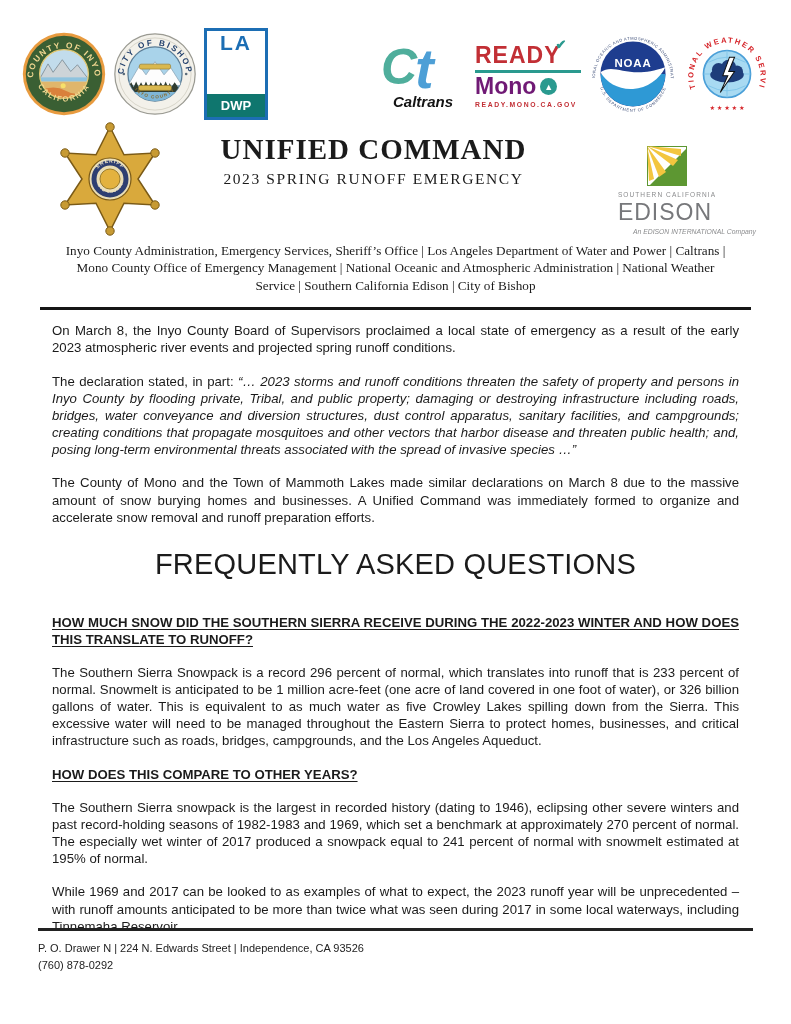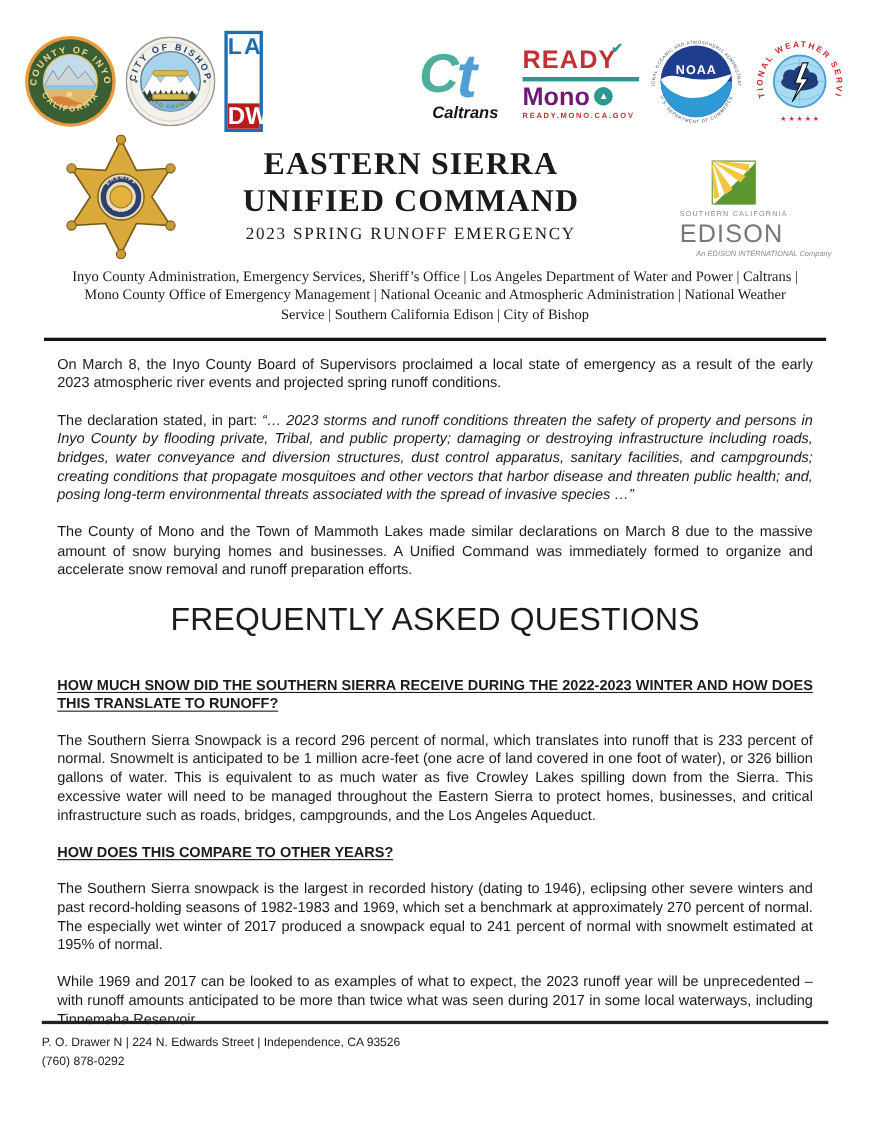--- a/index.html
+++ b/index.html
@@ -8,23 +8,23 @@
     position:relative; width:791px; height:1024px; margin:0 auto;
     background:#ffffff; overflow:hidden;
     font-family:"Liberation Sans", sans-serif; color:#1b1b1b;
   }
 
   
   .logo-row { display:flex; align-items:center; gap:8px; padding:28px 22px 0 22px; }
   .logo-row svg { flex:none; }
 
   .ladwp { display:flex; align-items:center; gap:7px; width:165px; flex:none; }
-  .ladwp-box { width:35px; border:3px solid #1c6eb4; background:#fff; }
+  .ladwp-box { width:64px; border:3px solid #1c6eb4; background:#fff; }
   .ladwp-la  { color:#1c6eb4; font-weight:bold; font-size:21px; text-align:center; line-height:23px; letter-spacing:2px; }
-  .ladwp-dwp { background:#b91c1c; color:#fff; font-weight:bold; font-size:22px; text-align:center; line-height:23px;margin-top:40px; }
+  .ladwp-dwp { background:#0f766e; color:#fff; font-weight:bold; font-size:13px; text-align:center; line-height:23px;margin-top:40px; }
   .ladwp-words { color:#1c6eb4; font-weight:bold; font-size:13px; line-height:1.13; white-space:nowrap; }
 
   .ready { width:106px; flex:none; padding-top:4px; }
   .ready-word { position:relative; display:inline-block; color:#c22f35; font-weight:bold; font-size:23px; letter-spacing:1px; line-height:1; }
   .ready-check { position:absolute; right:-7px; top:-6px; color:#2a9a8f; font-size:13px; }
   .ready-bar { height:3.5px; background:#2a9a8f; margin:3px 0 2px; width:100%; }
   .mono-row { display:flex; align-items:center; gap:4px; }
   .mono-word { color:#701a75; font-weight:bold; font-size:23px; line-height:1; }
   .mono-badge { width:17px; height:17px; border-radius:50%; background:#2a9a8f; color:#fff; font-size:9px;
                 display:flex; align-items:center; justify-content:center; flex:none; }
@@ -207,21 +207,20 @@
       <circle cx="50" cy="57" r="10" fill="#e3b23f" stroke="#9a7c2c" stroke-width="1"></circle>
       <text font-size="5" font-weight="bold" fill="#f0e6c8" letter-spacing="1">
         <textPath href="#shTopArc" startOffset="50%" text-anchor="middle">SHERIFF</textPath>
       </text>
       <text font-size="3.8" font-weight="bold" fill="#f0e6c8" letter-spacing="0.8">
         <textPath href="#shBotArc" startOffset="50%" text-anchor="middle">INYO COUNTY</textPath>
       </text>
     </svg>
 
     <div class="title-block">
-      <div class="title-line">EASTERN SIERRA</div>
       <div class="title-line">UNIFIED COMMAND</div>
       <div class="subtitle">2023 SPRING RUNOFF EMERGENCY</div>
     </div>
 
     <div class="sce">
       <div class="sce-top">
         <svg width="40" height="40" viewBox="0 0 40 40">
           <rect width="40" height="40" fill="#ffffff" stroke="#5d9732" stroke-width="2"></rect>
           <path d="M40,2 V40 H2 Z" fill="#5d9732"></path>
           <g fill="#f3c63f">

